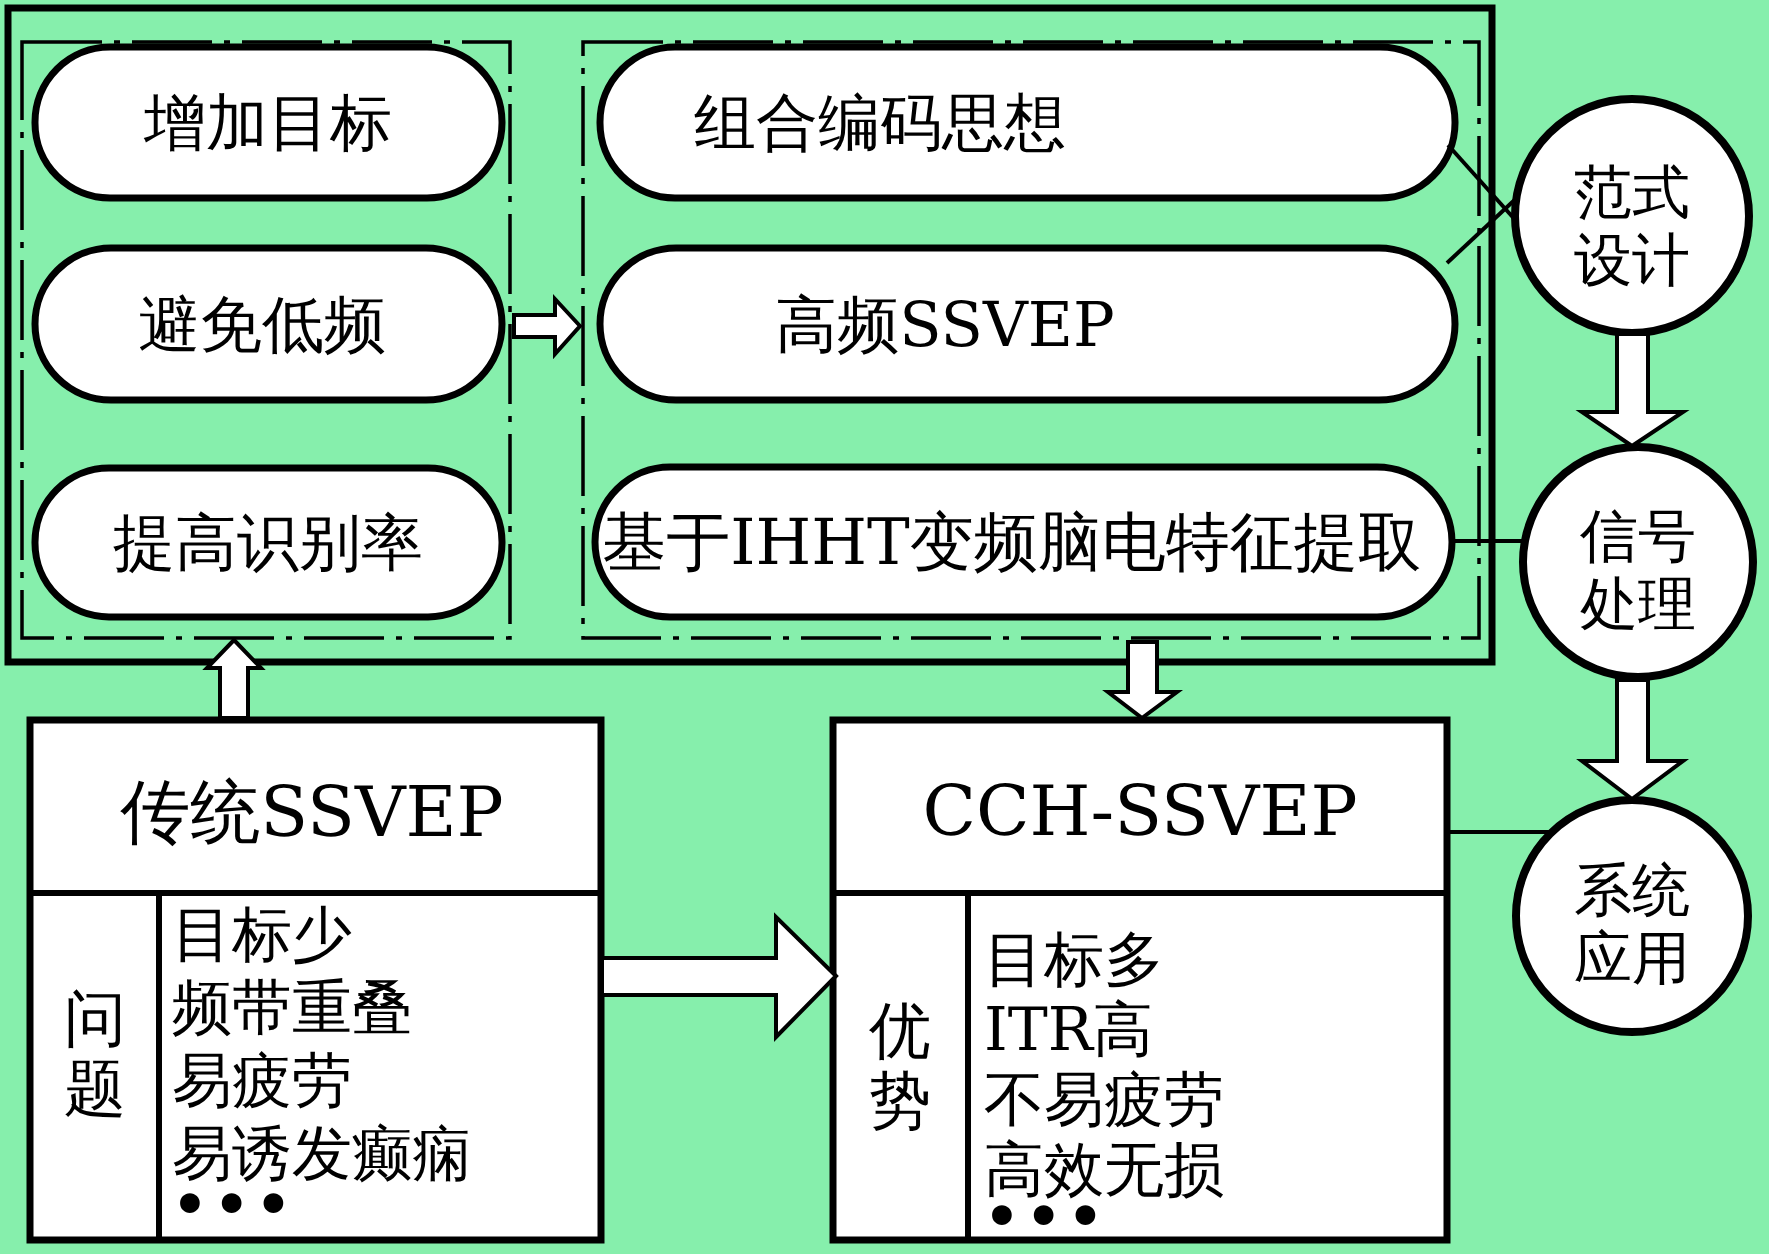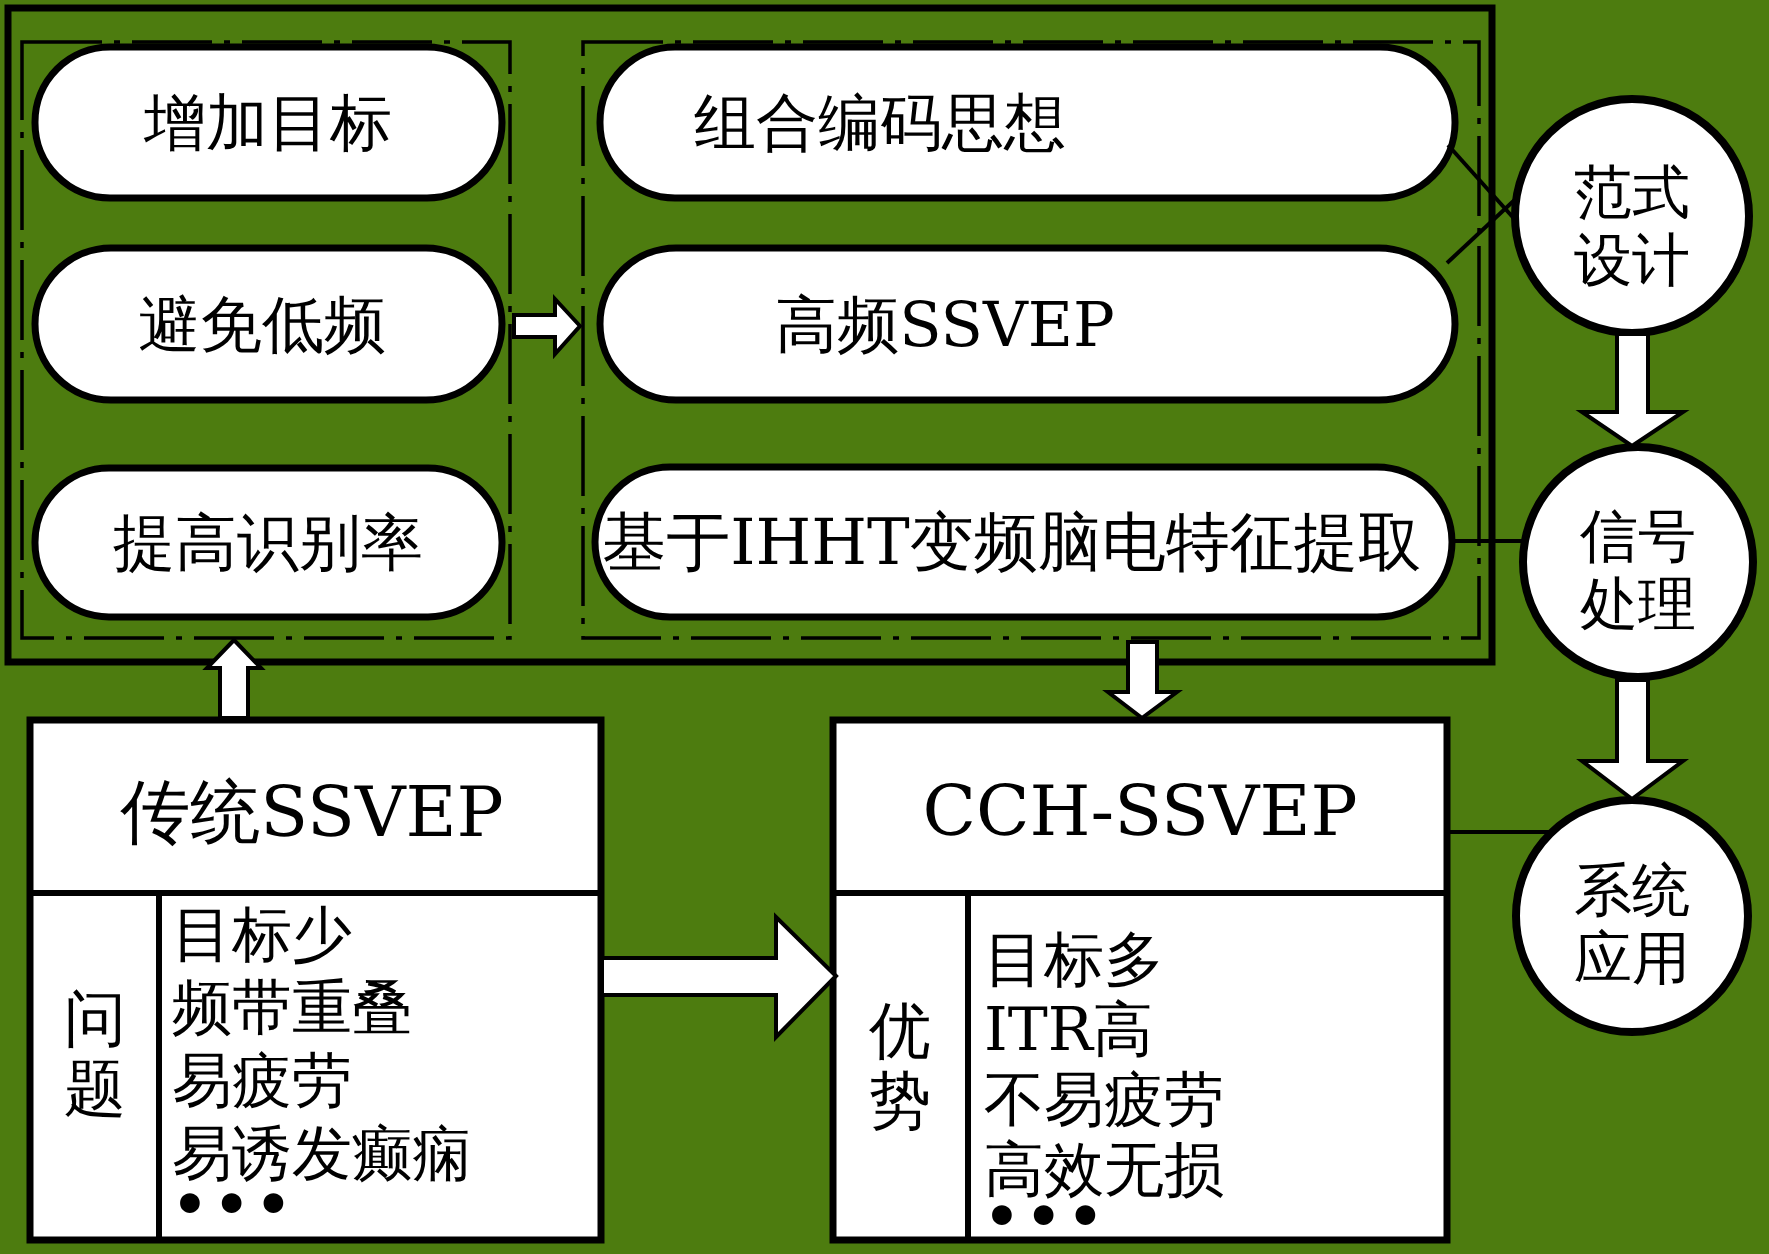--- a/index.html
+++ b/index.html
@@ -1,16 +1,16 @@
 <!DOCTYPE html>
 <html><head>
 <meta charset="utf-8">
 <style>
   html,body{margin:0;padding:0;background:#ffffff;}
-  .stage{width:1769px;height:1254px;background:#4d7c0f;position:relative;overflow:hidden;}
+  .stage{width:1769px;height:1254px;background:#86efac;position:relative;overflow:hidden;}
   svg{display:block;}
   text{font-family:"DejaVu Serif","Liberation Serif",serif;fill:#000000;}
   .ct{text-anchor:middle;}
   .lt{text-anchor:start;}
   .dots{letter-spacing:6px;font-weight:bold;}
 </style>
 </head>
 <body>
 
 <div class="stage">

